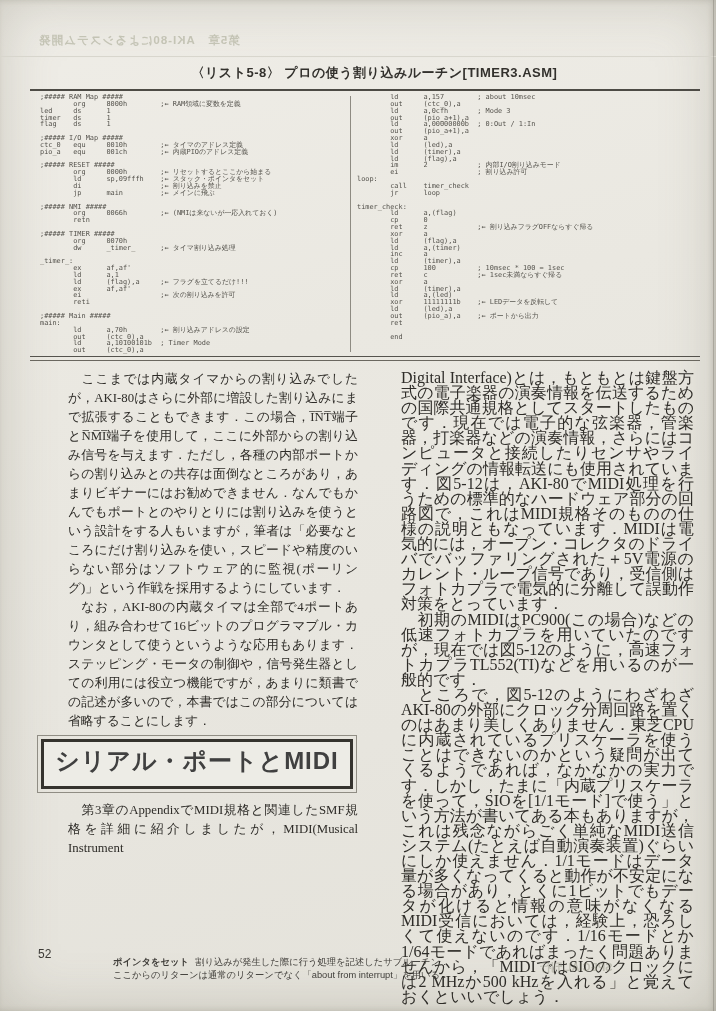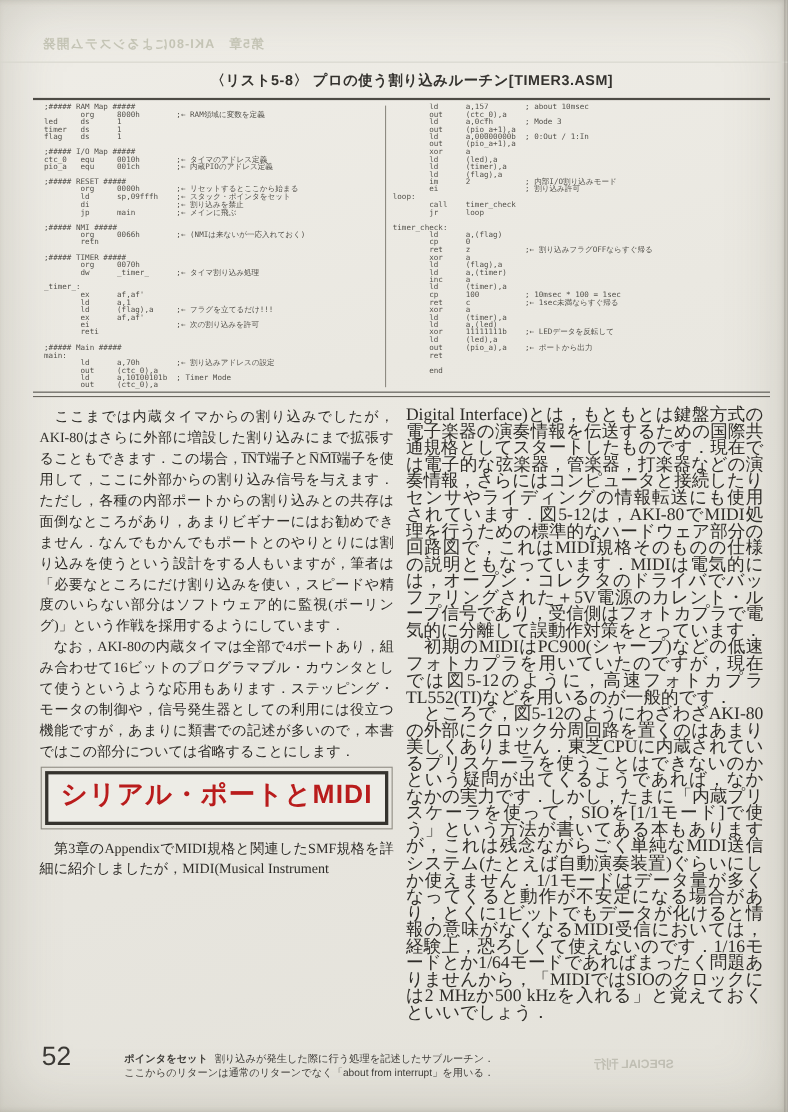--- a/index.html
+++ b/index.html
@@ -50,39 +50,39 @@
   }
   .code-left  { width:308px; }
   .code-right { flex:1; }
   .vdiv { width:1px; background:#8e8b82; margin:2px 6px 2px 2px; }
 
   
   .body-cols { position:absolute; top:370px; left:36px; width:658px; display:flex; gap:11px; }
   .col { color:#2e2c28; text-align:justify; }
   .col-left  { width:322px; font-size:12.8px; line-height:19px; }
   .col-right { width:325px; font-size:16px; line-height:15.1px; }
-  .col p { text-align:justify; }
+  .col p { text-align:justify;margin-left:32px; }
 
   .section-box {
     margin:8px 5px 12px 5px;
     border:3px solid #35332e;
     outline:1px solid #908d84; outline-offset:3px;
     background:#edece6;
     text-align:center; padding:9px 0 11px 0;
   }
   .section-box span {
     font-family:"Liberation Sans", sans-serif; font-weight:bold;
-    font-size:24px; letter-spacing:1px; color:#b91c1c;
+    font-size:24px; letter-spacing:1px; color:#404040;
   }
 
   
   .page-number {
     position:absolute; left:38px; top:947px;
     font-family:"Liberation Sans", sans-serif;
-    font-size:24px; color:#3b3935;
+    font-size:12px; color:#3b3935;
   }
   .footnote {
     position:absolute; left:113px; top:956px; width:360px;
     font-family:"Liberation Sans", sans-serif;
     font-size:9.3px; line-height:12.5px; color:#403e3a;
   }
   .fn-term { font-weight:bold; margin-right:6px; }
 </style>
 </head>
 <body>
@@ -181,21 +181,21 @@
     <div class="col col-left">
       <p>　ここまでは内蔵タイマからの割り込みでしたが，AKI-80はさらに外部に増設した割り込みにまで拡張することもできます．この場合，I̅N̅T̅端子とN̅M̅I̅端子を使用して，ここに外部からの割り込み信号を与えます．ただし，各種の内部ポートからの割り込みとの共存は面倒なところがあり，あまりビギナーにはお勧めできません．なんでもかんでもポートとのやりとりには割り込みを使うという設計をする人もいますが，筆者は「必要なところにだけ割り込みを使い，スピードや精度のいらない部分はソフトウェア的に監視(ポーリング)」という作戦を採用するようにしています．</p>
       <p>　なお，AKI-80の内蔵タイマは全部で4ポートあり，組み合わせて16ビットのプログラマブル・カウンタとして使うというような応用もあります．ステッピング・モータの制御や，信号発生器としての利用には役立つ機能ですが，あまりに類書での記述が多いので，本書ではこの部分については省略することにします．</p>
       <div class="section-box">
         <span>シリアル・ポートとMIDI</span>
       </div>
       <p>　第3章のAppendixでMIDI規格と関連したSMF規格を詳細に紹介しましたが，MIDI(Musical Instrument</p>
     </div>
     <div class="col col-right">
       <p>Digital Interface)とは，もともとは鍵盤方式の電子楽器の演奏情報を伝送するための国際共通規格としてスタートしたものです．現在では電子的な弦楽器，管楽器，打楽器などの演奏情報，さらにはコンピュータと接続したりセンサやライディングの情報転送にも使用されています．図5-12は，AKI-80でMIDI処理を行うための標準的なハードウェア部分の回路図で，これはMIDI規格そのものの仕様の説明ともなっています．MIDIは電気的には，オープン・コレクタのドライバでバッファリングされた＋5V電源のカレント・ループ信号であり，受信側はフォトカプラで電気的に分離して誤動作対策をとっています．</p>
-      <p>　初期のMIDIはPC900(シャープ)などの低速フォトカプラを用いていたのですが，現在では図5-12のように，高速フォトカプラTL552(TI)などを用いるのが一般的です．</p>
+      <p>　初期のMIDIはPC900(この場合)などの低速フォトカプラを用いていたのですが，現在では図5-12のように，高速フォトカプラTL552(TI)などを用いるのが一般的です．</p>
       <p>　ところで，図5-12のようにわざわざAKI-80の外部にクロック分周回路を置くのはあまり美しくありません．東芝CPUに内蔵されているプリスケーラを使うことはできないのかという疑問が出てくるようであれば，なかなかの実力です．しかし，たまに「内蔵プリスケーラを使って，SIOを[1/1モード]で使う」という方法が書いてある本もありますが，これは残念ながらごく単純なMIDI送信システム(たとえば自動演奏装置)ぐらいにしか使えません．1/1モードはデータ量が多くなってくると動作が不安定になる場合があり，とくに1ビットでもデータが化けると情報の意味がなくなるMIDI受信においては，経験上，恐ろしくて使えないのです．1/16モードとか1/64モードであればまったく問題ありませんから，「MIDIではSIOのクロックには2 MHzか500 kHzを入れる」と覚えておくといいでしょう．</p>
     </div>
   </div>
 
   <div class="page-number">52</div>
 
   <div class="footnote">
     <span class="fn-term">ポインタをセット</span><span>割り込みが発生した際に行う処理を記述したサブルーチン．</span><br>
     <span>ここからのリターンは通常のリターンでなく「about from interrupt」を用いる．</span>
   </div>

